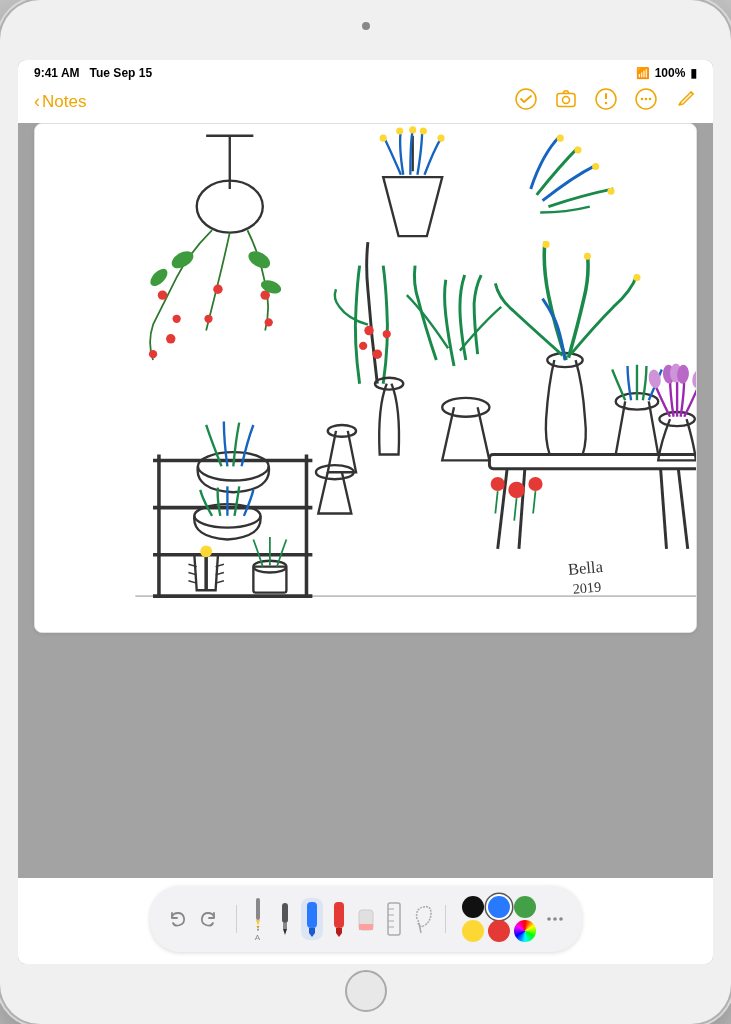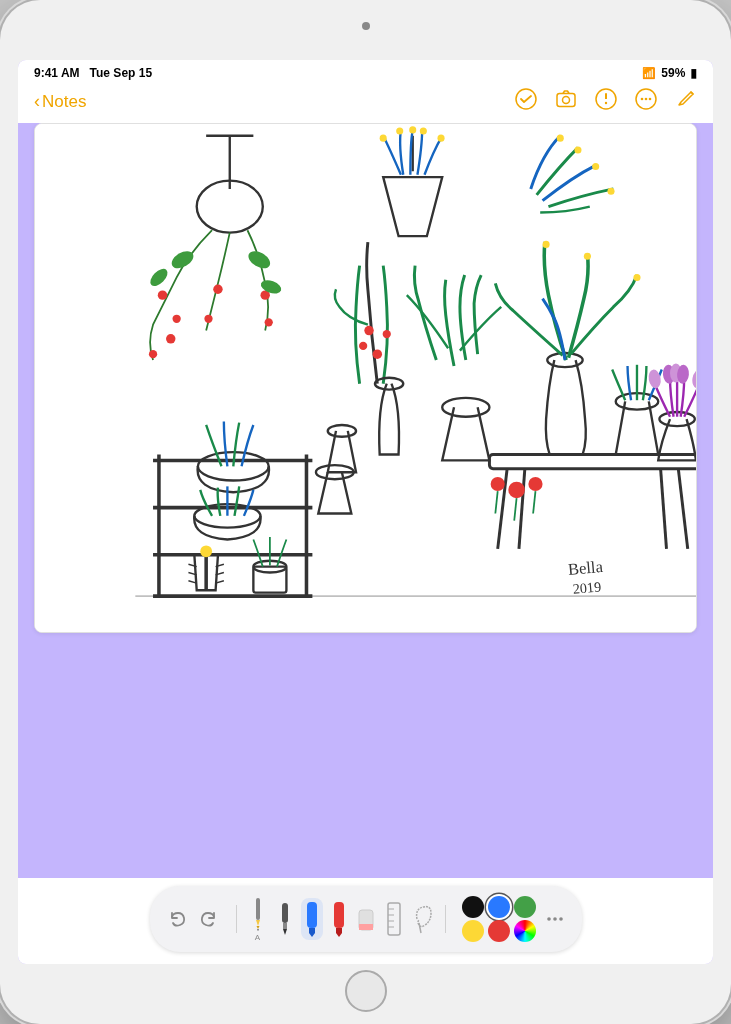--- a/index.html
+++ b/index.html
@@ -27,21 +27,21 @@
       display: flex;
       flex-direction: column;
     }
 
     .ipad-screen {
       position: absolute;
       top: 60px;
       left: 18px;
       right: 18px;
       bottom: 60px;
-      background: #c4b5fd;
+      background: #a3a3a3;
       border-radius: 8px;
       overflow: hidden;
       display: flex;
       flex-direction: column;
     }
 
     
     .camera-dot {
       position: absolute;
       top: 22px;
@@ -280,21 +280,21 @@
   <div class="ipad-screen">
 
     <div class="status-bar">
       <span class="status-left">
         <span>9:41 AM</span>
         &nbsp;
         <span>Tue Sep 15</span>
       </span>
       <span class="status-right">
         <span class="wifi-icon">📶</span>
-        <span>59%</span>
+        <span>100%</span>
         <span>▮</span>
       </span>
     </div>
 
     <div class="nav-bar">
       <div class="nav-back">
         <span class="nav-back-chevron">‹</span>
         <span class="nav-back-label">Notes</span>
       </div>
       <div class="nav-actions">

